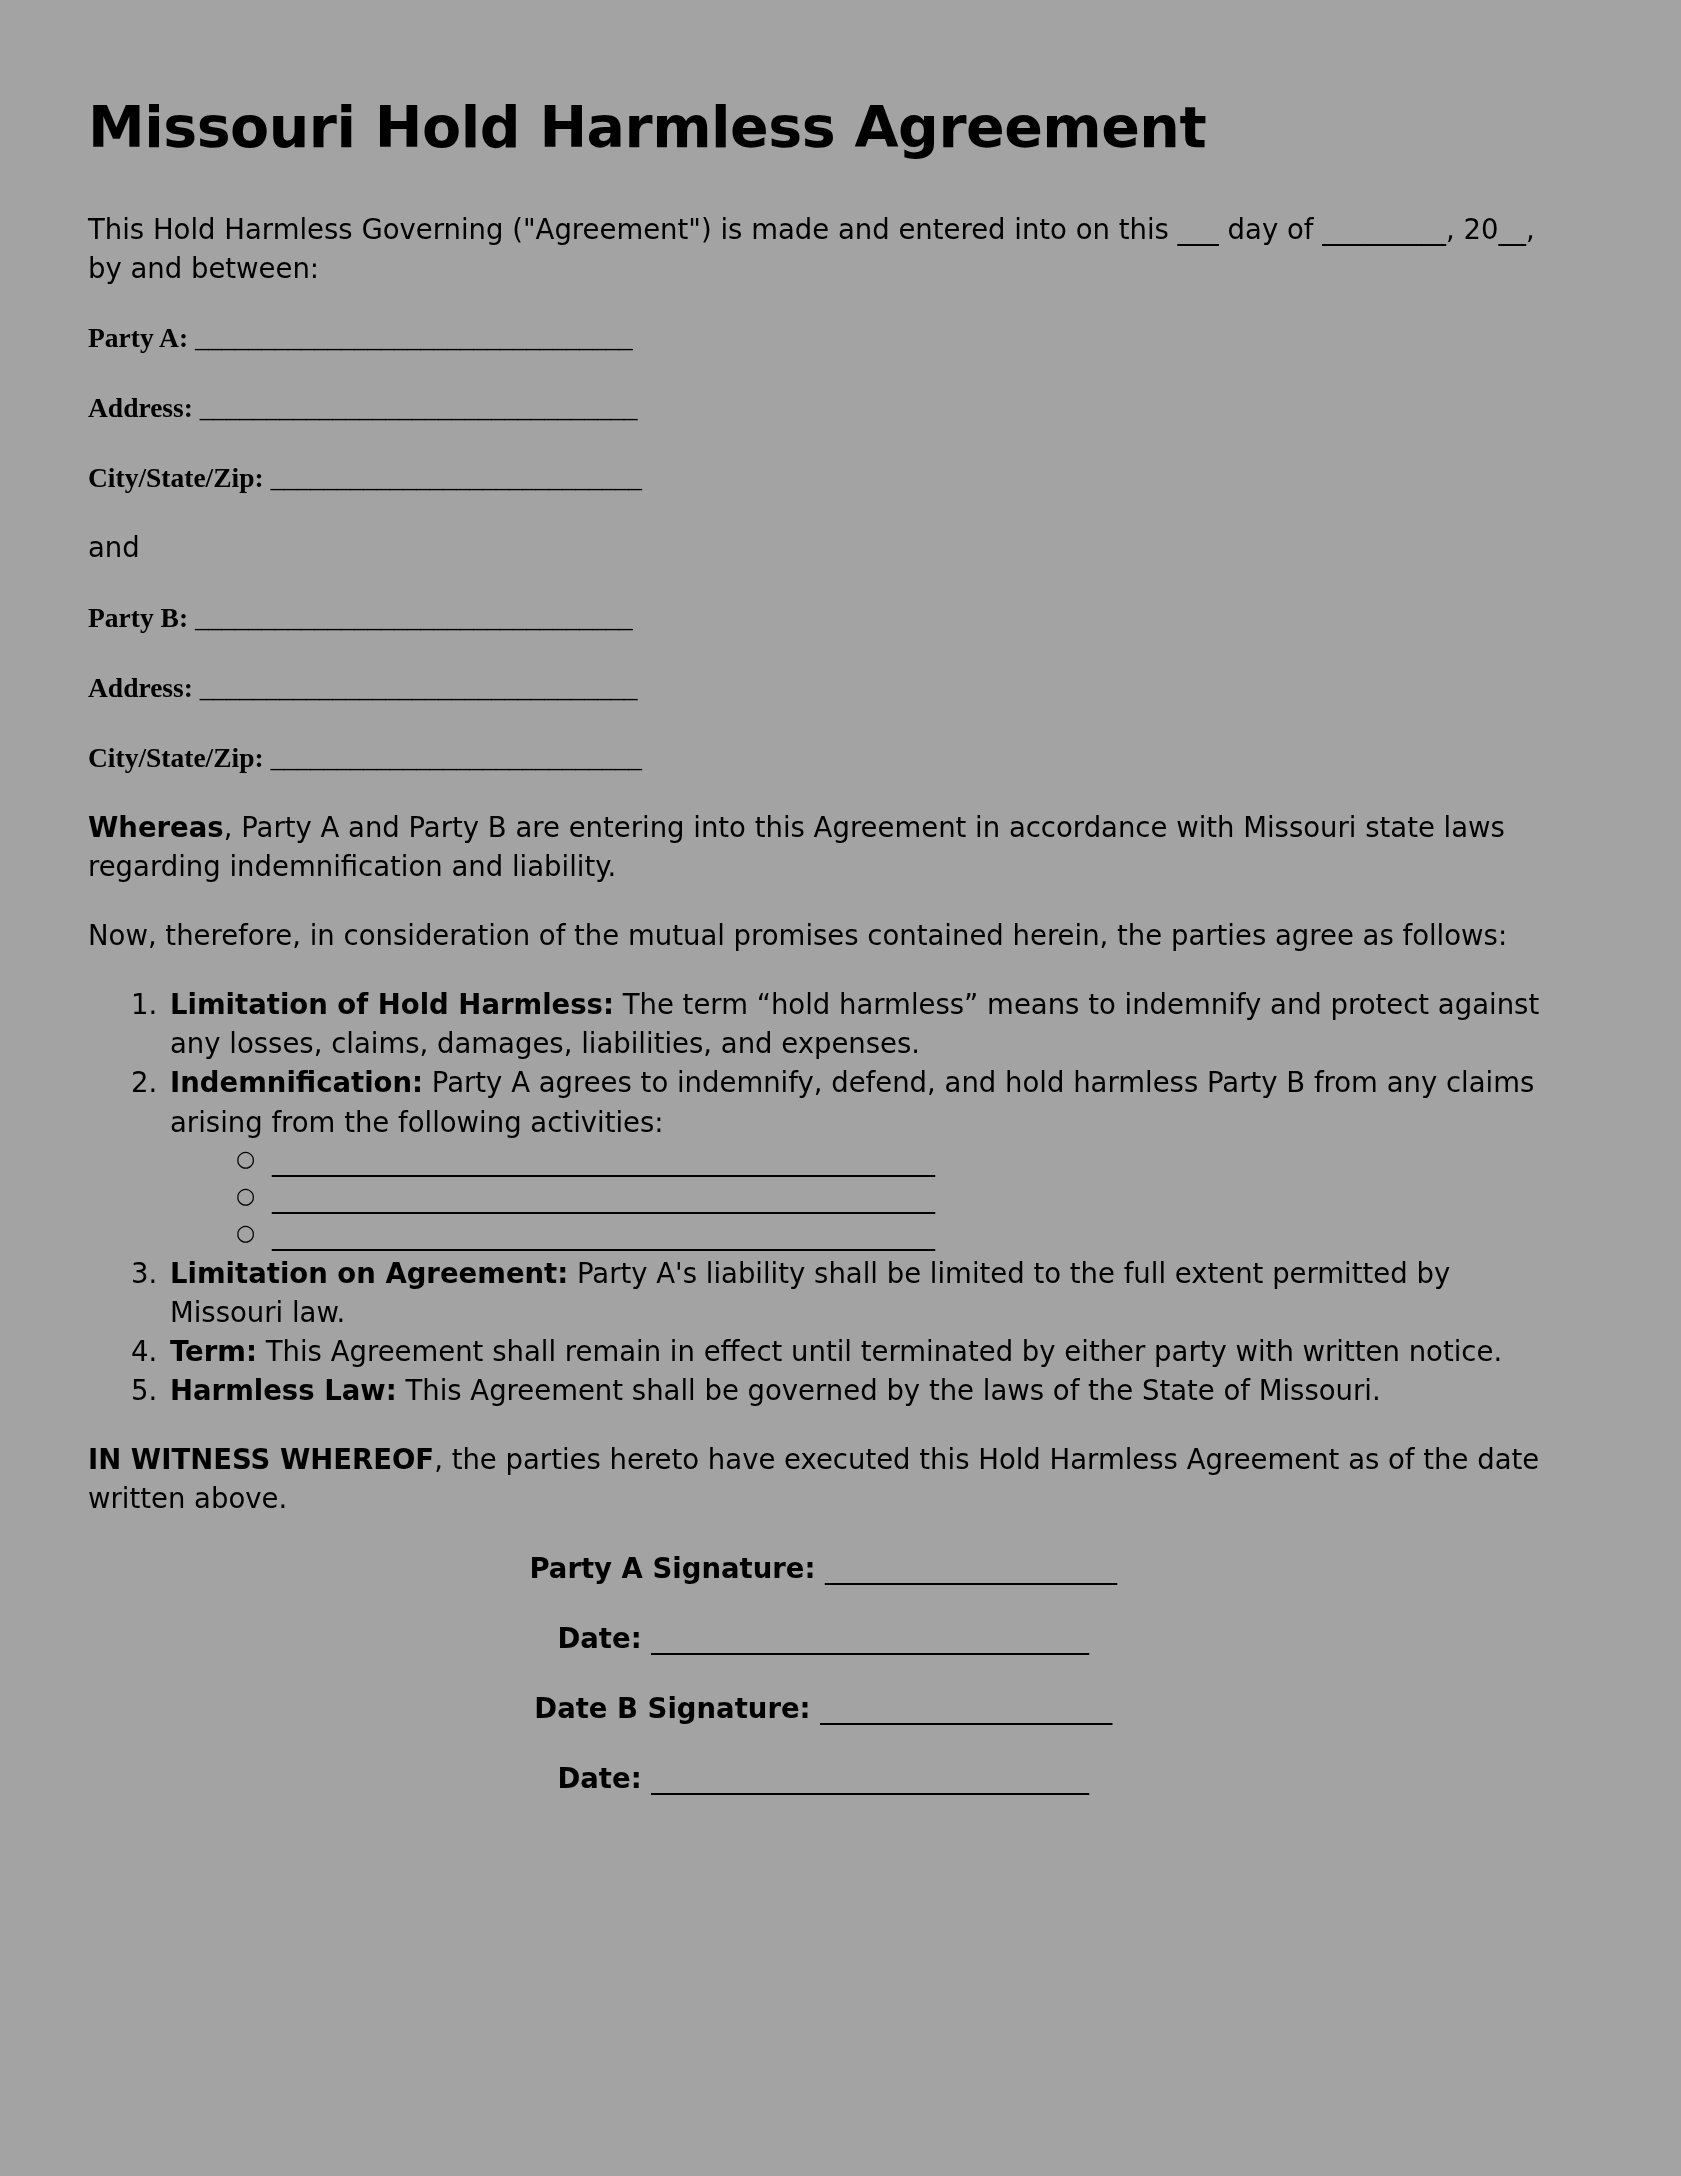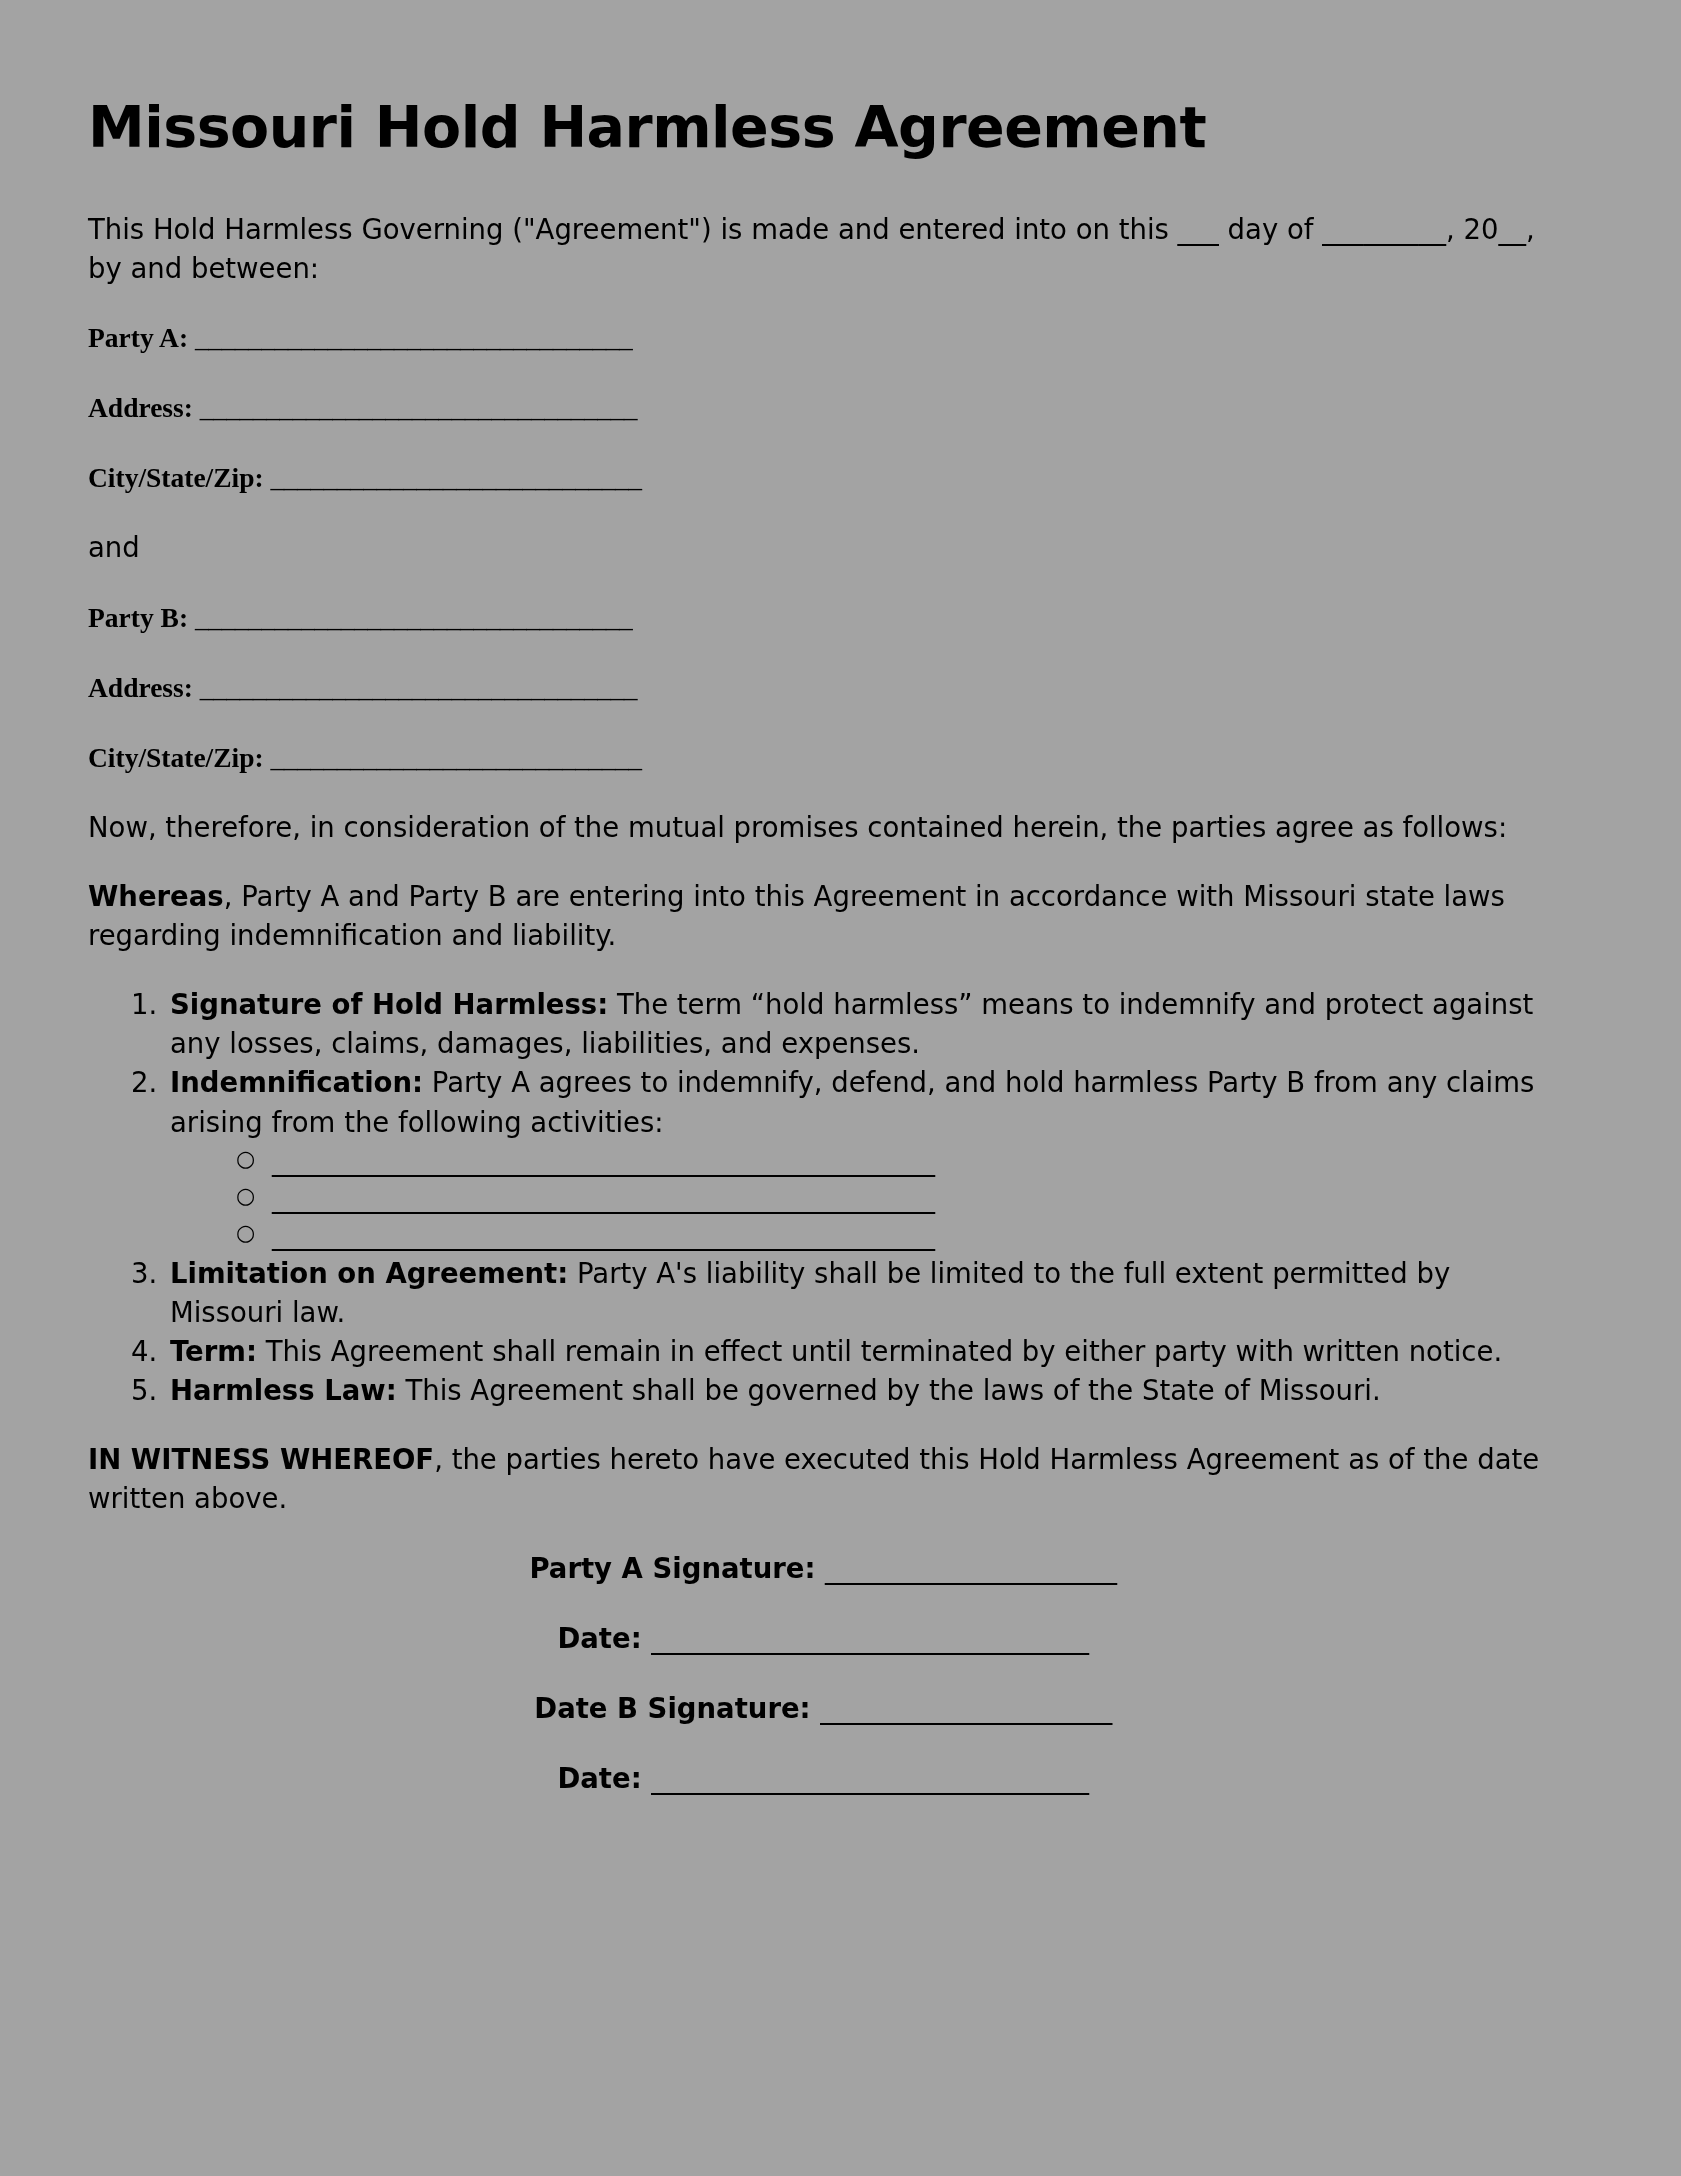--- a/index.html
+++ b/index.html
@@ -177,27 +177,27 @@
     <div class="field-line">
       <span>Address:</span>
       <span class="blank">_________________________________</span>
     </div>
 
     <div class="field-line">
       <span>City/State/Zip:</span>
       <span class="blank">____________________________</span>
     </div>
 
+    <p class="para"><span style="font-weight:bold">Whereas</span><span>, Party A and Party B are entering into this Agreement in accordance with Missouri state laws regarding indemnification and liability.</span></p>
+
     <p class="para">Now, therefore, in consideration of the mutual promises contained herein, the parties agree as follows:</p>
 
-    <p class="para"><span style="font-weight:bold">Whereas</span><span>, Party A and Party B are entering into this Agreement in accordance with Missouri state laws regarding indemnification and liability.</span></p>
-
     <ol class="clauses">
       <li>
-        <span class="term">Signature of Hold Harmless:</span><span> The term “hold harmless” means to indemnify and protect against any losses, claims, damages, liabilities, and expenses.</span>
+        <span class="term">Limitation of Hold Harmless:</span><span> The term “hold harmless” means to indemnify and protect against any losses, claims, damages, liabilities, and expenses.</span>
       </li>
       <li>
         <span class="term">Indemnification:</span><span> Party A agrees to indemnify, defend, and hold harmless Party B from any claims arising from the following activities:</span>
         <ul class="sublist">
           <li>
             <span class="bullet-mark">○</span><span class="blank">__________________________________________________</span>
           </li>
           <li>
             <span class="bullet-mark">○</span><span class="blank">__________________________________________________</span>
           </li>

